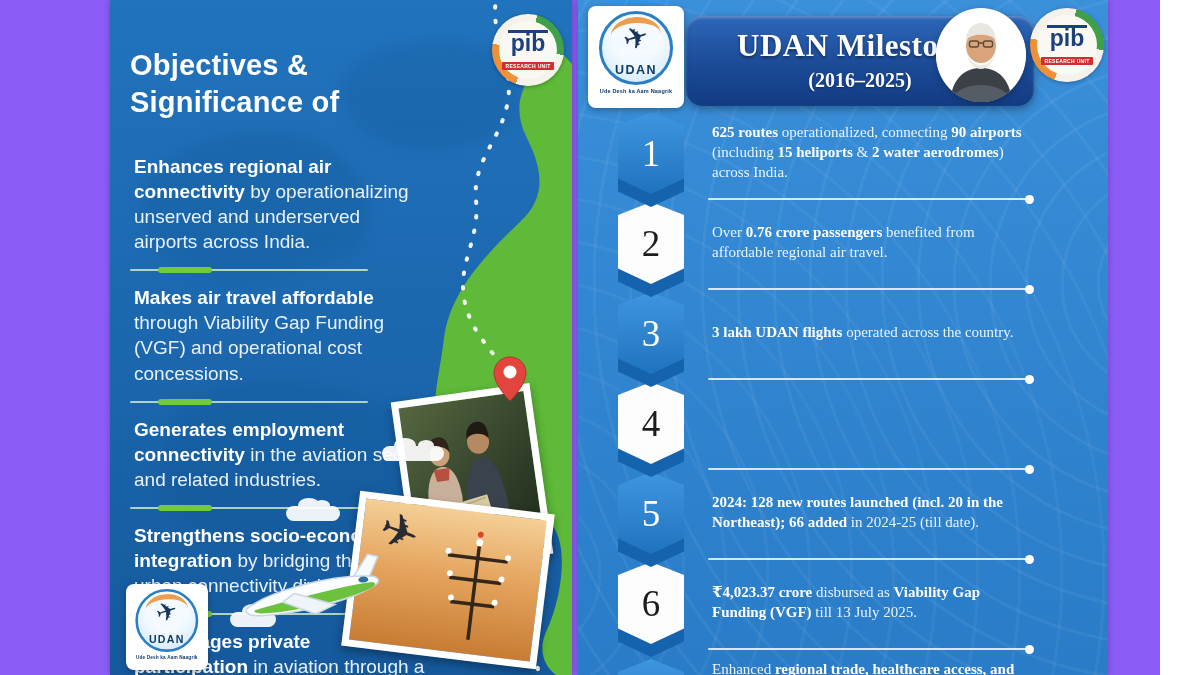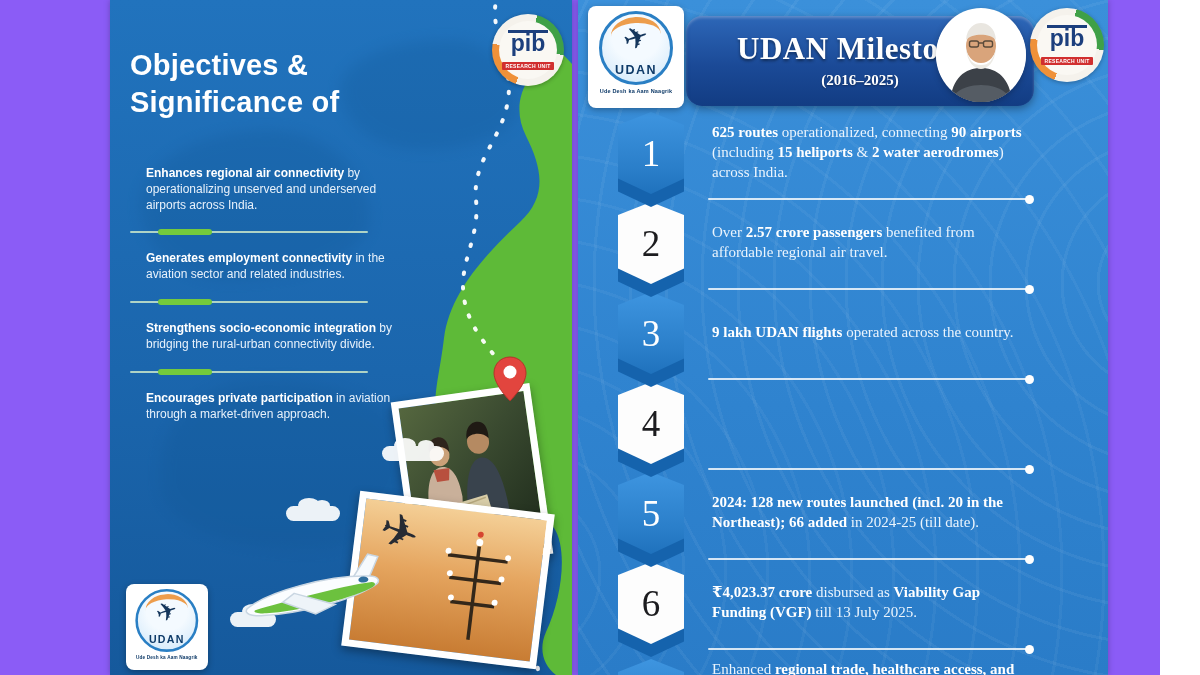--- a/index.html
+++ b/index.html
@@ -11,21 +11,21 @@
     background:linear-gradient(180deg,#2173bd 0%,#1b66ad 55%,#15599c 100%);box-shadow:0 0 6px rgba(0,0,0,.25);}
   .map-blob{position:absolute;background:#0f538f;opacity:.22;filter:blur(7px);}
   .map-blob.b1{left:30px;top:130px;width:230px;height:150px;border-radius:56% 44% 62% 38%/50% 60% 40% 50%;}
   .map-blob.b2{left:50px;top:380px;width:250px;height:170px;border-radius:42% 58% 40% 60%/55% 45% 60% 40%;}
   .map-blob.b3{left:230px;top:40px;width:180px;height:110px;border-radius:60% 40% 55% 45%/45% 60% 40% 55%;}
   .greensvg,.dashsvg{position:absolute;left:0;top:0;}
   .lp-title{position:absolute;left:20px;top:26px;z-index:6;}
   .lp-title .t1{display:block;color:#ffffff;font-size:29px;font-weight:600;line-height:1.26;letter-spacing:.2px;}
   .lp-title .t2{display:block;color:#6ccb40;font-size:40px;font-weight:800;line-height:1.1;margin-top:12px;letter-spacing:.3px;}
   .objectives{position:absolute;left:20px;top:150px;width:300px;z-index:6;}
-  .obj-text{margin:16px;font-size:12px;line-height:1.32;color:#e7f1fb;font-weight:500;}
+  .obj-text{margin:4px;font-size:19px;line-height:1.32;color:#e7f1fb;font-weight:500;}
   .obj-text .b{color:#ffffff;font-weight:800;}
   .obj-divider{position:relative;width:238px;height:6px;margin:13px 0 12px 0;}
   .obj-divider::before{content:"";position:absolute;left:0;right:0;top:2px;height:2px;background:rgba(226,248,205,.75);border-radius:2px;}
   .obj-divider::after{content:"";position:absolute;left:28px;top:0;width:54px;height:6px;background:#74ca3d;border-radius:3px;}
   .cloud{position:absolute;height:15px;background:#fff;border-radius:20px;opacity:.92;z-index:8;}
   .cloud::before{content:"";position:absolute;left:12px;top:-8px;width:22px;height:14px;background:#fff;border-radius:50%;}
   .cloud::after{content:"";position:absolute;right:10px;top:-6px;width:16px;height:11px;background:#fff;border-radius:50%;}
   .photo{position:absolute;border:7px solid #ffffff;box-shadow:0 4px 10px rgba(0,0,0,.35);z-index:7;overflow:hidden;}
   .photo-couple{left:292px;top:392px;width:126px;height:158px;transform:rotate(-8deg);
     background:linear-gradient(135deg,#55673f 0%,#3a4a30 45%,#273522 80%,#1d2a1b 100%);}
@@ -68,21 +68,21 @@
       repeating-radial-gradient(circle at 112% 42%,rgba(255,255,255,.05) 0 3px,rgba(255,255,255,0) 3px 36px),
       repeating-radial-gradient(circle at -12% 85%,rgba(255,255,255,.045) 0 3px,rgba(255,255,255,0) 3px 42px),
       linear-gradient(180deg,#3b90da 0%,#2f83cf 60%,#2a7cc8 100%);
     box-shadow:0 0 6px rgba(0,0,0,.25);}
   .banner{position:absolute;left:108px;top:16px;width:348px;height:90px;border-radius:16px;
     background:linear-gradient(180deg,#2d67b8 0%,#1b4a97 55%,#123c83 100%);
     box-shadow:0 3px 8px rgba(0,0,0,.35), inset 0 2px 3px rgba(255,255,255,.25);
     display:flex;flex-direction:column;align-items:center;justify-content:center;z-index:3;}
   .banner .bt{font-family:"Liberation Serif","DejaVu Serif",serif;font-weight:700;font-size:31px;color:#fff;
     line-height:1.05;text-shadow:0 2px 3px rgba(0,0,0,.45);letter-spacing:.5px;}
-  .banner .bs{font-family:"Liberation Serif","DejaVu Serif",serif;font-weight:700;font-size:15px;color:#fff;margin-top:6px;
+  .banner .bs{font-family:"Liberation Serif","DejaVu Serif",serif;font-weight:700;font-size:20px;color:#fff;margin-top:6px;
     text-shadow:0 1px 2px rgba(0,0,0,.4);}
   .modi{position:absolute;left:358px;top:8px;width:90px;height:94px;border-radius:50%;background:#ffffff;overflow:hidden;z-index:4;
     box-shadow:0 2px 6px rgba(0,0,0,.25);}
   .milestones{position:absolute;left:0;top:112px;width:458px;z-index:5;}
   .m-row{position:relative;display:flex;align-items:center;padding:0 0 8px 40px;}
   .m-row:nth-of-type(1){min-height:74px;}
   .m-row:nth-of-type(2){min-height:62px;}
   .m-row:nth-of-type(3){min-height:56px;}
   .m-row:nth-of-type(4){min-height:68px;}
   .m-row:nth-of-type(5){min-height:68px;}
@@ -129,20 +129,24 @@
       <span class="t1">Objectives &amp;</span>
       <span class="t1">Significance of</span>
     </h1>
 
     <div class="objectives">
   <div>
 
     <p class="obj-text"><span class="b">Enhances regional air connectivity</span><span> by operationalizing unserved and underserved airports across India.</span></p>
   </div>
 
+  <div>
+    <div class="obj-divider"></div>
+    <p class="obj-text"><span class="b">Makes air travel affordable</span><span> through Viability Gap Funding (VGF) and operational cost concessions.</span></p>
+  </div>
 
 
   <div>
     <div class="obj-divider"></div>
     <p class="obj-text"><span class="b">Generates employment connectivity</span><span> in the aviation sector and related industries.</span></p>
   </div>
 
   <div>
     <div class="obj-divider"></div>
     <p class="obj-text"><span class="b">Strengthens socio-economic integration</span><span> by bridging the rural-urban connectivity divide.</span></p>
@@ -276,31 +280,31 @@
     <p class="m-text"><span class="b">625 routes</span><span> operationalized, connecting </span><span class="b">90 airports</span><span> (including </span><span class="b">15 heliports</span><span> &amp; </span><span class="b">2 water aerodromes</span><span>) across India.</span></p>
     <div class="m-sep"></div>
   </div>
 
   <div class="m-row" style="z-index: 39;">
     <div class="hexwrap hex-white">
       <div class="hex">
               <span class="num">2</span>
             </div>
     </div>
-    <p class="m-text"><span>Over </span><span class="b">2.57 crore passengers</span><span> benefited from affordable regional air travel.</span></p>
+    <p class="m-text"><span>Over </span><span class="b">0.76 crore passengers</span><span> benefited from affordable regional air travel.</span></p>
     <div class="m-sep"></div>
   </div>
 
   <div class="m-row" style="z-index: 38;">
     <div class="hexwrap hex-blue">
       <div class="hex">
               <span class="num">3</span>
             </div>
     </div>
-    <p class="m-text"><span class="b">9 lakh UDAN flights</span><span> operated across the country.</span></p>
+    <p class="m-text"><span class="b">3 lakh UDAN flights</span><span> operated across the country.</span></p>
     <div class="m-sep"></div>
   </div>
 
   <div class="m-row" style="z-index: 37;">
     <div class="hexwrap hex-white">
       <div class="hex">
               <span class="num">4</span>
             </div>
     </div>
     <div class="m-sep"></div>

